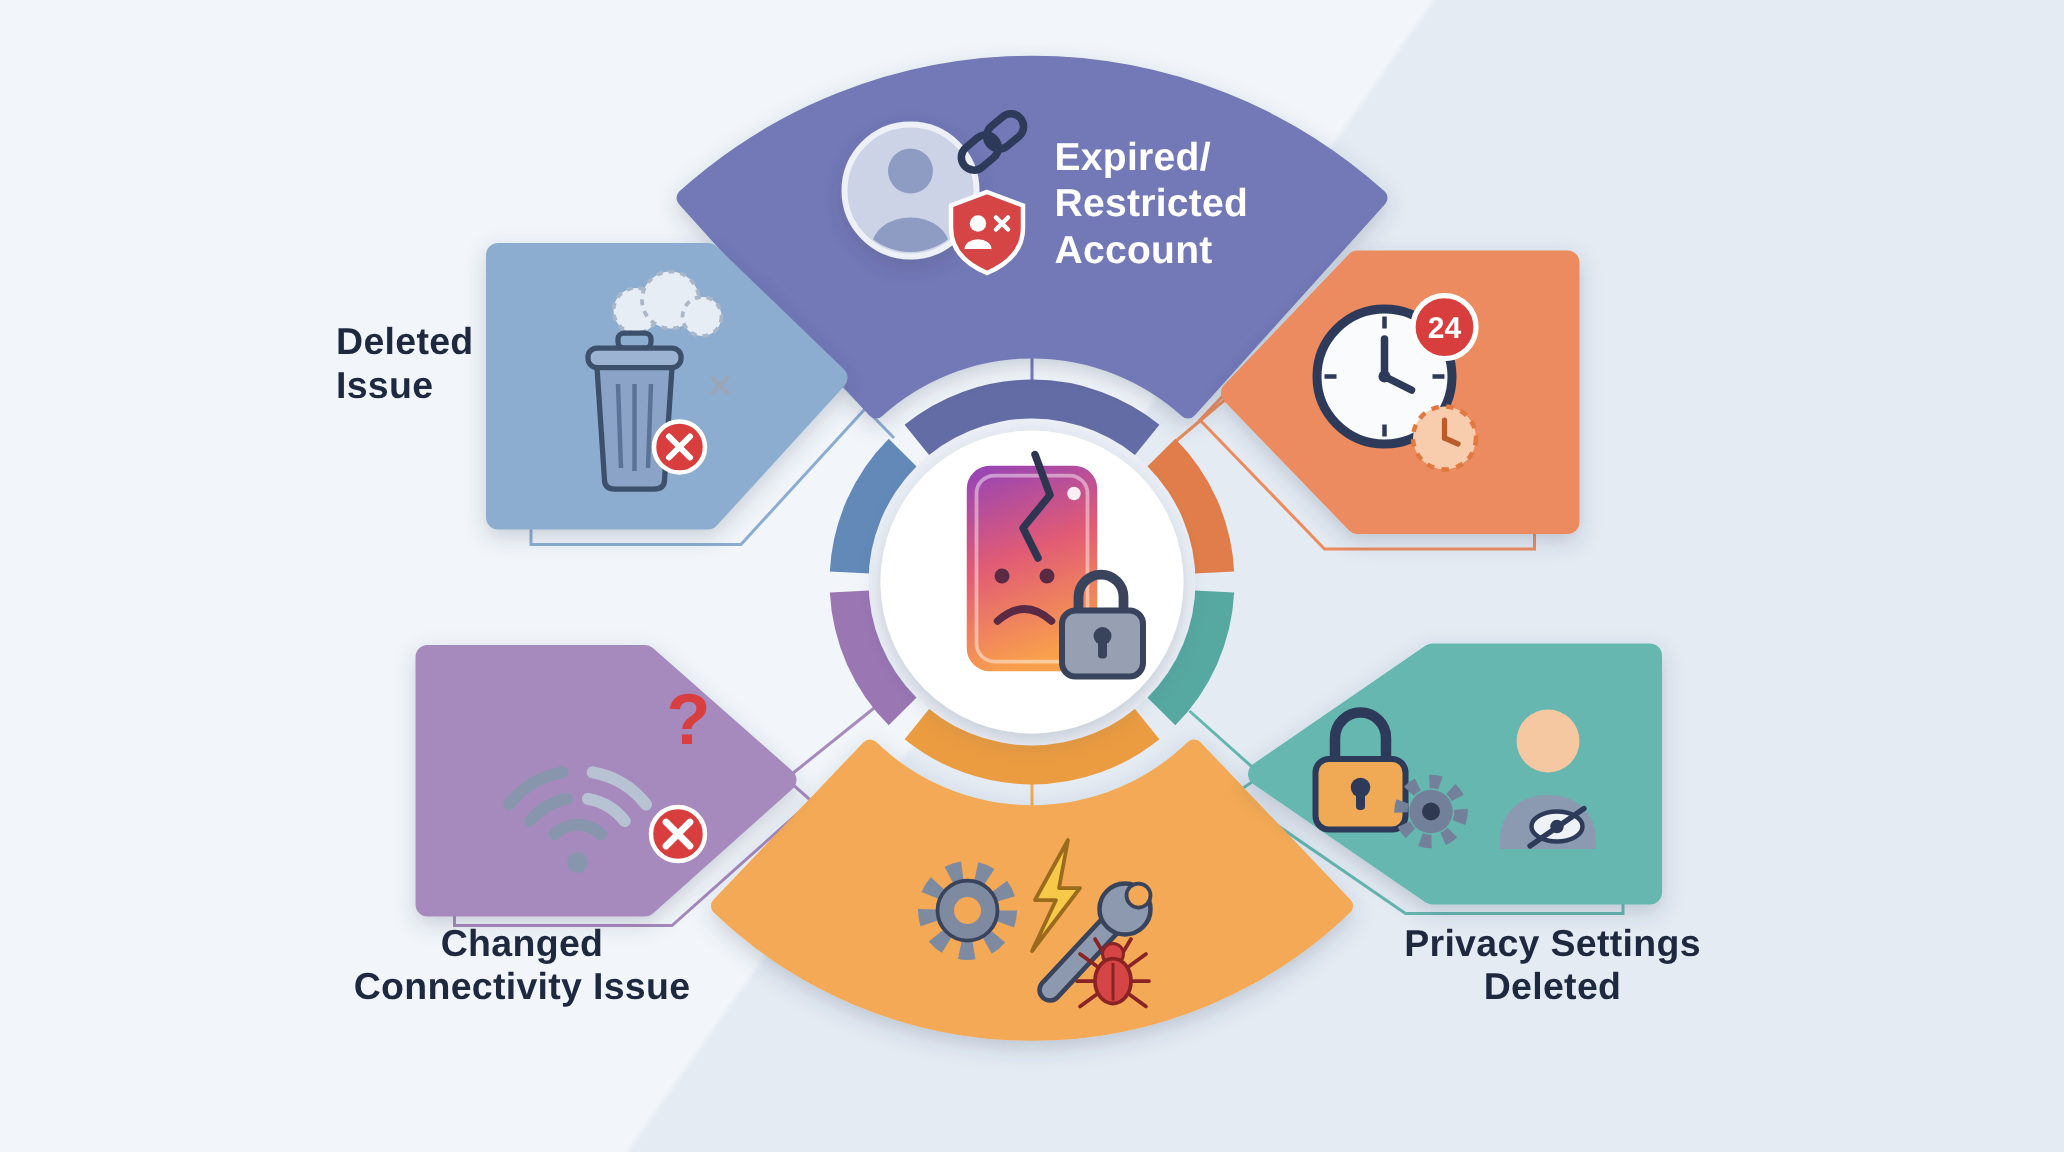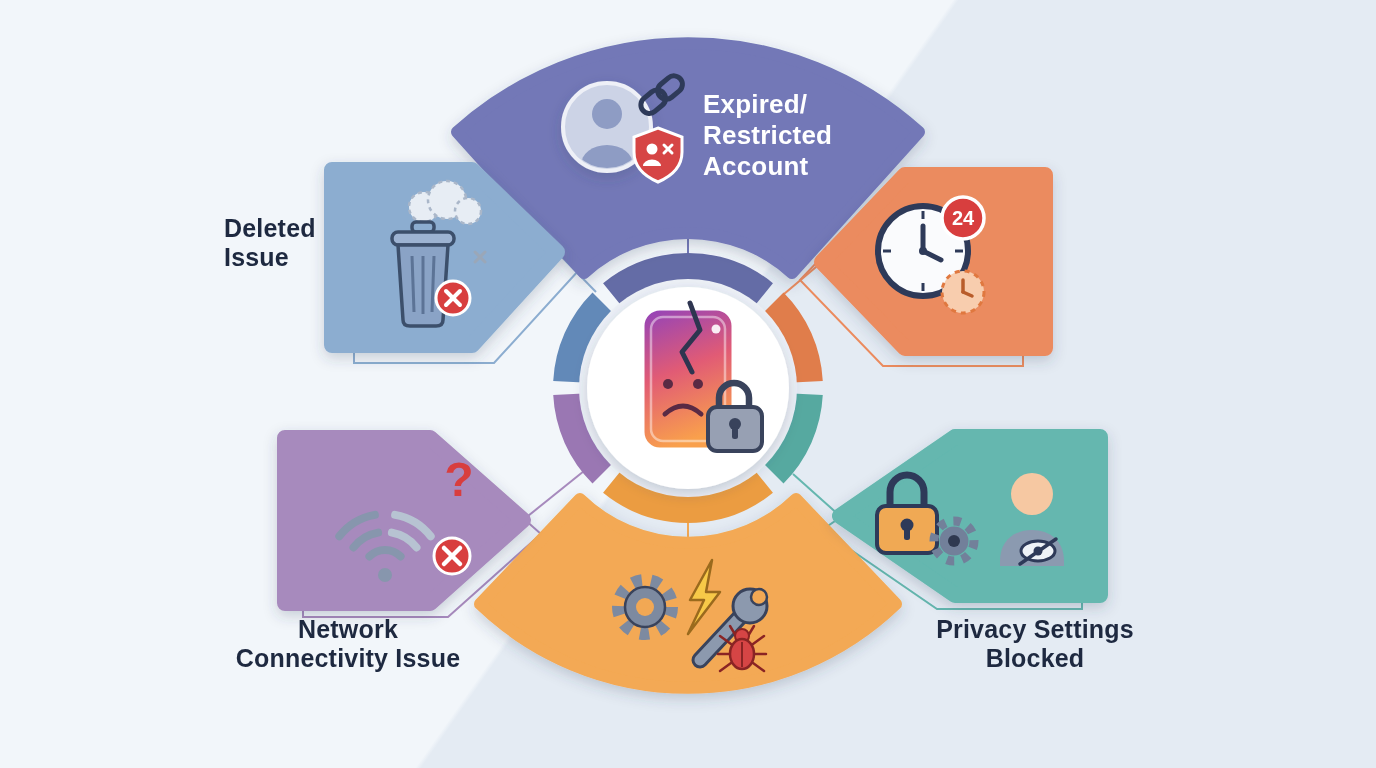--- a/index.html
+++ b/index.html
@@ -224,17 +224,17 @@
       <line x1="742" y1="642" x2="742" y2="667" stroke="#8a2424" stroke-width="2"></line>
     </g>
   </g>
 </svg>
 
 <div class="label light" style="left:703px;top:89px;width:190px;">Expired/
 Restricted
 Account</div>
 <div class="label" style="left:224px;top:214px;width:120px;">Deleted
 Issue</div>
-<div class="label center" style="left:228px;top:615px;width:240px;">Network
+<div class="label center" style="left:228px;top:615px;width:240px;">Changed
 Connectivity Issue</div>
 <div class="label center" style="left:915px;top:615px;width:240px;">Privacy Settings
-Blocked</div>
+Deleted</div>
 </div>
 
 </body></html>

